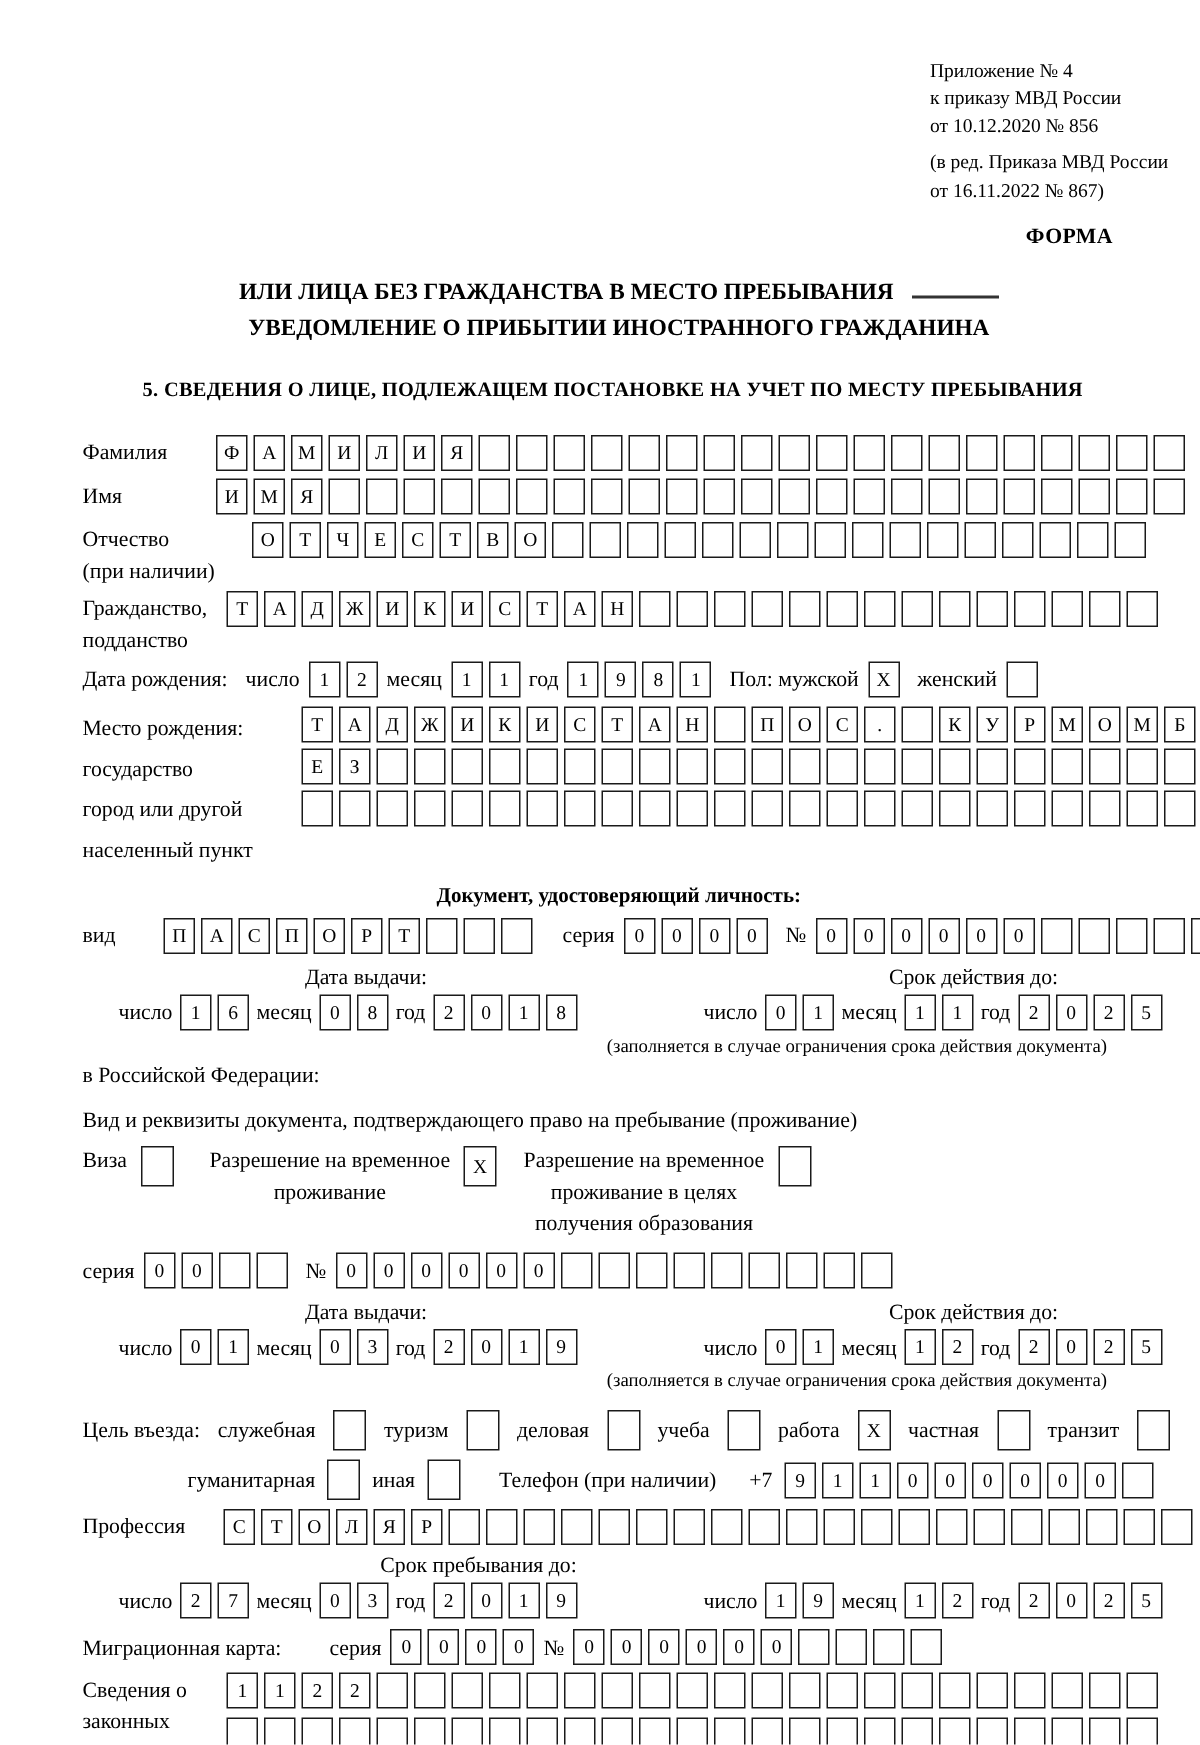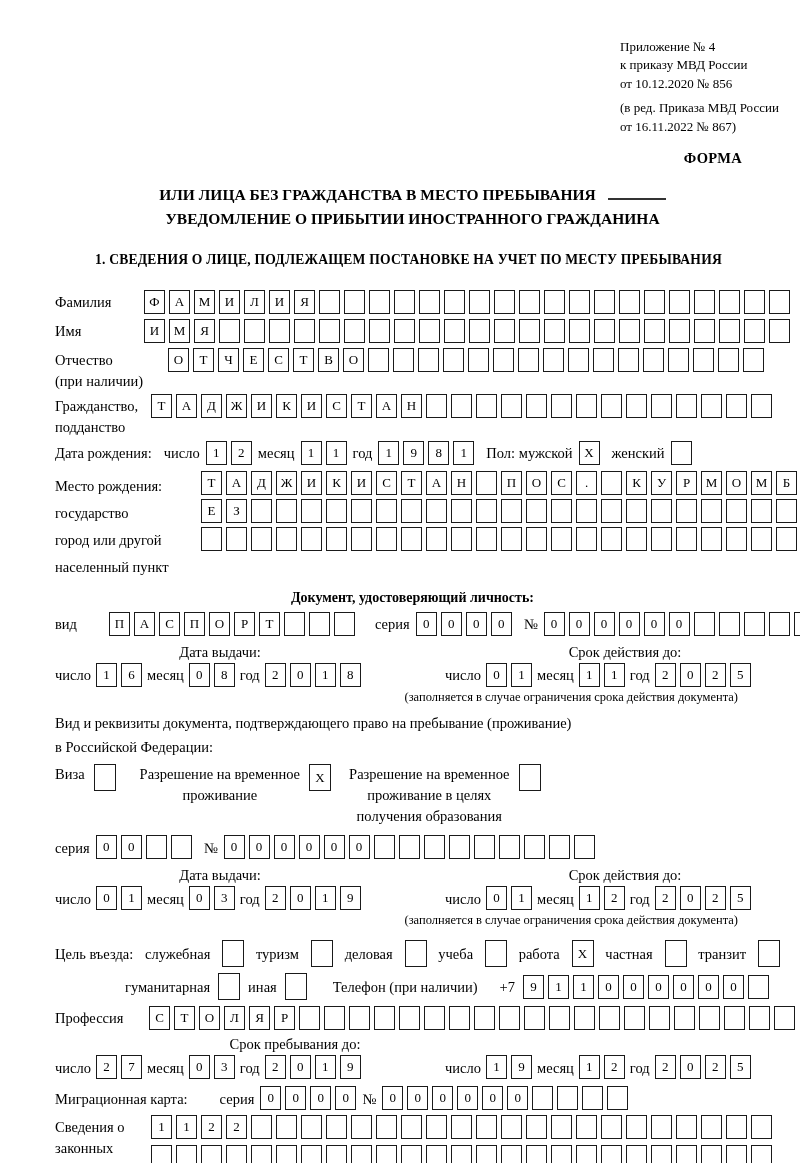--- a/index.html
+++ b/index.html
@@ -26,21 +26,21 @@
   .cbox .cell{width:22px;height:27px;}
   .stack{display:flex;flex-direction:column;gap:4px;flex:0 0 auto;}
 
   .w-sm{width:73px;} .w-pat{width:97px;} .w-cit{width:80px;} .w-bp{width:130px;} .w-prof{width:78px;} .w-rep{width:80px;}
 
   .inlinegrp{display:flex;align-items:center;gap:6px;flex-wrap:nowrap;}
   .gap-l{margin-left:14px;} .gap-s{margin-left:6px;}
 
   .center-bold{font-weight:bold;font-size:14px;text-align:center;margin:9px 0 6px -10px;}
 
-  .dateblock{margin-top:8px;}
+  .dateblock{margin-top:8px;margin-left:24px;}
   .dateheads{display:flex;}
   .datehead{font-size:14.5px;text-align:center;}
   .dh-left{flex:0 0 330px;}
   .dh-right{flex:0 0 360px;margin-left:60px;}
   .datelines{display:flex;align-items:center;margin-top:2px;}
   .dateline{display:flex;align-items:center;gap:5px;}
   .dl-left{flex:0 0 330px;}
   .dl-right{margin-left:60px;}
   .finenote{font-size:12.5px;text-align:right;padding-right:42px;margin-top:3px;}
 
@@ -64,21 +64,21 @@
     <div>от 16.11.2022 № 867)</div>
   </div>
 
   <div class="form-marker">ФОРМА</div>
 
   <div class="title">
     <div><span>ИЛИ ЛИЦА БЕЗ ГРАЖДАНСТВА В МЕСТО ПРЕБЫВАНИЯ</span><span class="blankline"></span></div>
     <div>УВЕДОМЛЕНИЕ О ПРИБЫТИИ ИНОСТРАННОГО ГРАЖДАНИНА</div>
   </div>
 
-  <div class="sect-head">1. СВЕДЕНИЯ О ЛИЦЕ, ПОДЛЕЖАЩЕМ ПОСТАНОВКЕ НА УЧЕТ ПО МЕСТУ ПРЕБЫВАНИЯ</div>
+  <div class="sect-head">5. СВЕДЕНИЯ О ЛИЦЕ, ПОДЛЕЖАЩЕМ ПОСТАНОВКЕ НА УЧЕТ ПО МЕСТУ ПРЕБЫВАНИЯ</div>
 
   <div class="form">
 
     <div class="row">
       <div class="lbl w-sm">Фамилия</div>
       <div class="cells">
           <span class="cell">Ф</span>
           <span class="cell">А</span>
           <span class="cell">М</span>
           <span class="cell">И</span>
@@ -404,22 +404,22 @@
               <span class="cell">2</span>
               <span class="cell">0</span>
               <span class="cell">2</span>
               <span class="cell">5</span>
             </span>
         </div>
       </div>
       <div class="finenote">(заполняется в случае ограничения срока действия документа)</div>
     </div>
 
+    <div class="plainline">в Российской Федерации:</div>
     <div class="plainline" style="margin-top:6px;">Вид и реквизиты документа, подтверждающего право на пребывание (проживание)</div>
-    <div class="plainline">в Российской Федерации:</div>
 
     <div class="cbrow">
       <div class="cbitem">
         <span class="txt">Виза</span>
         <span class="cells cbox">
             <span class="cell"></span>
           </span>
       </div>
       <div class="cbitem" style="margin-left:24px;">
         <span class="txt">

